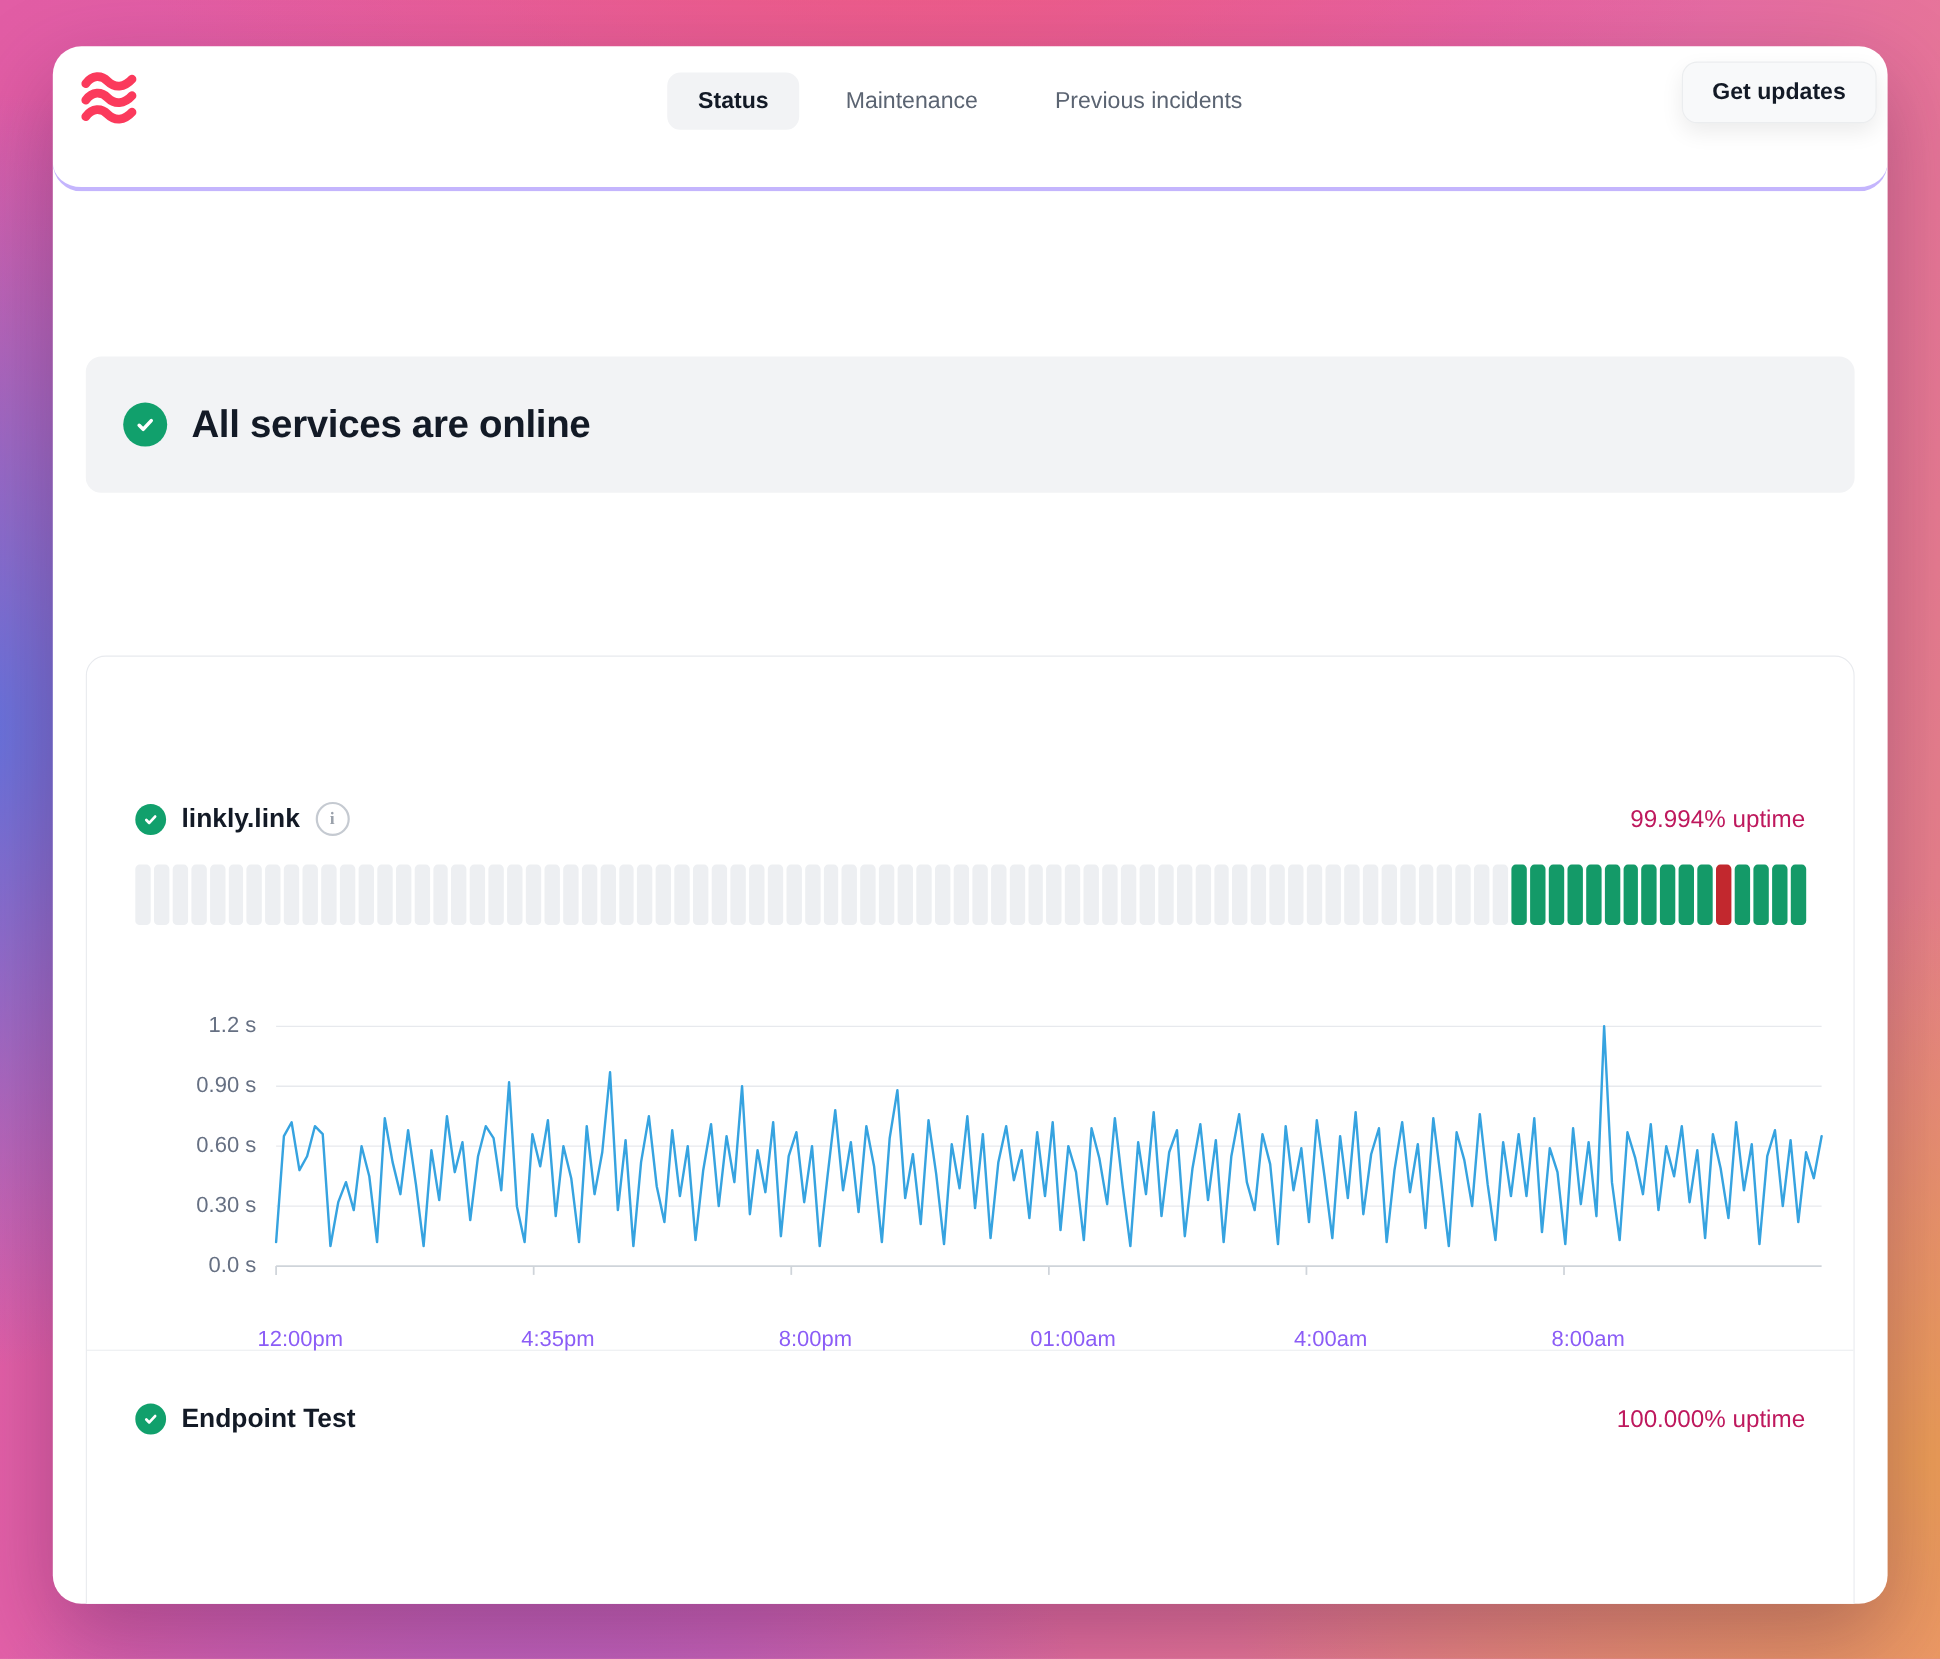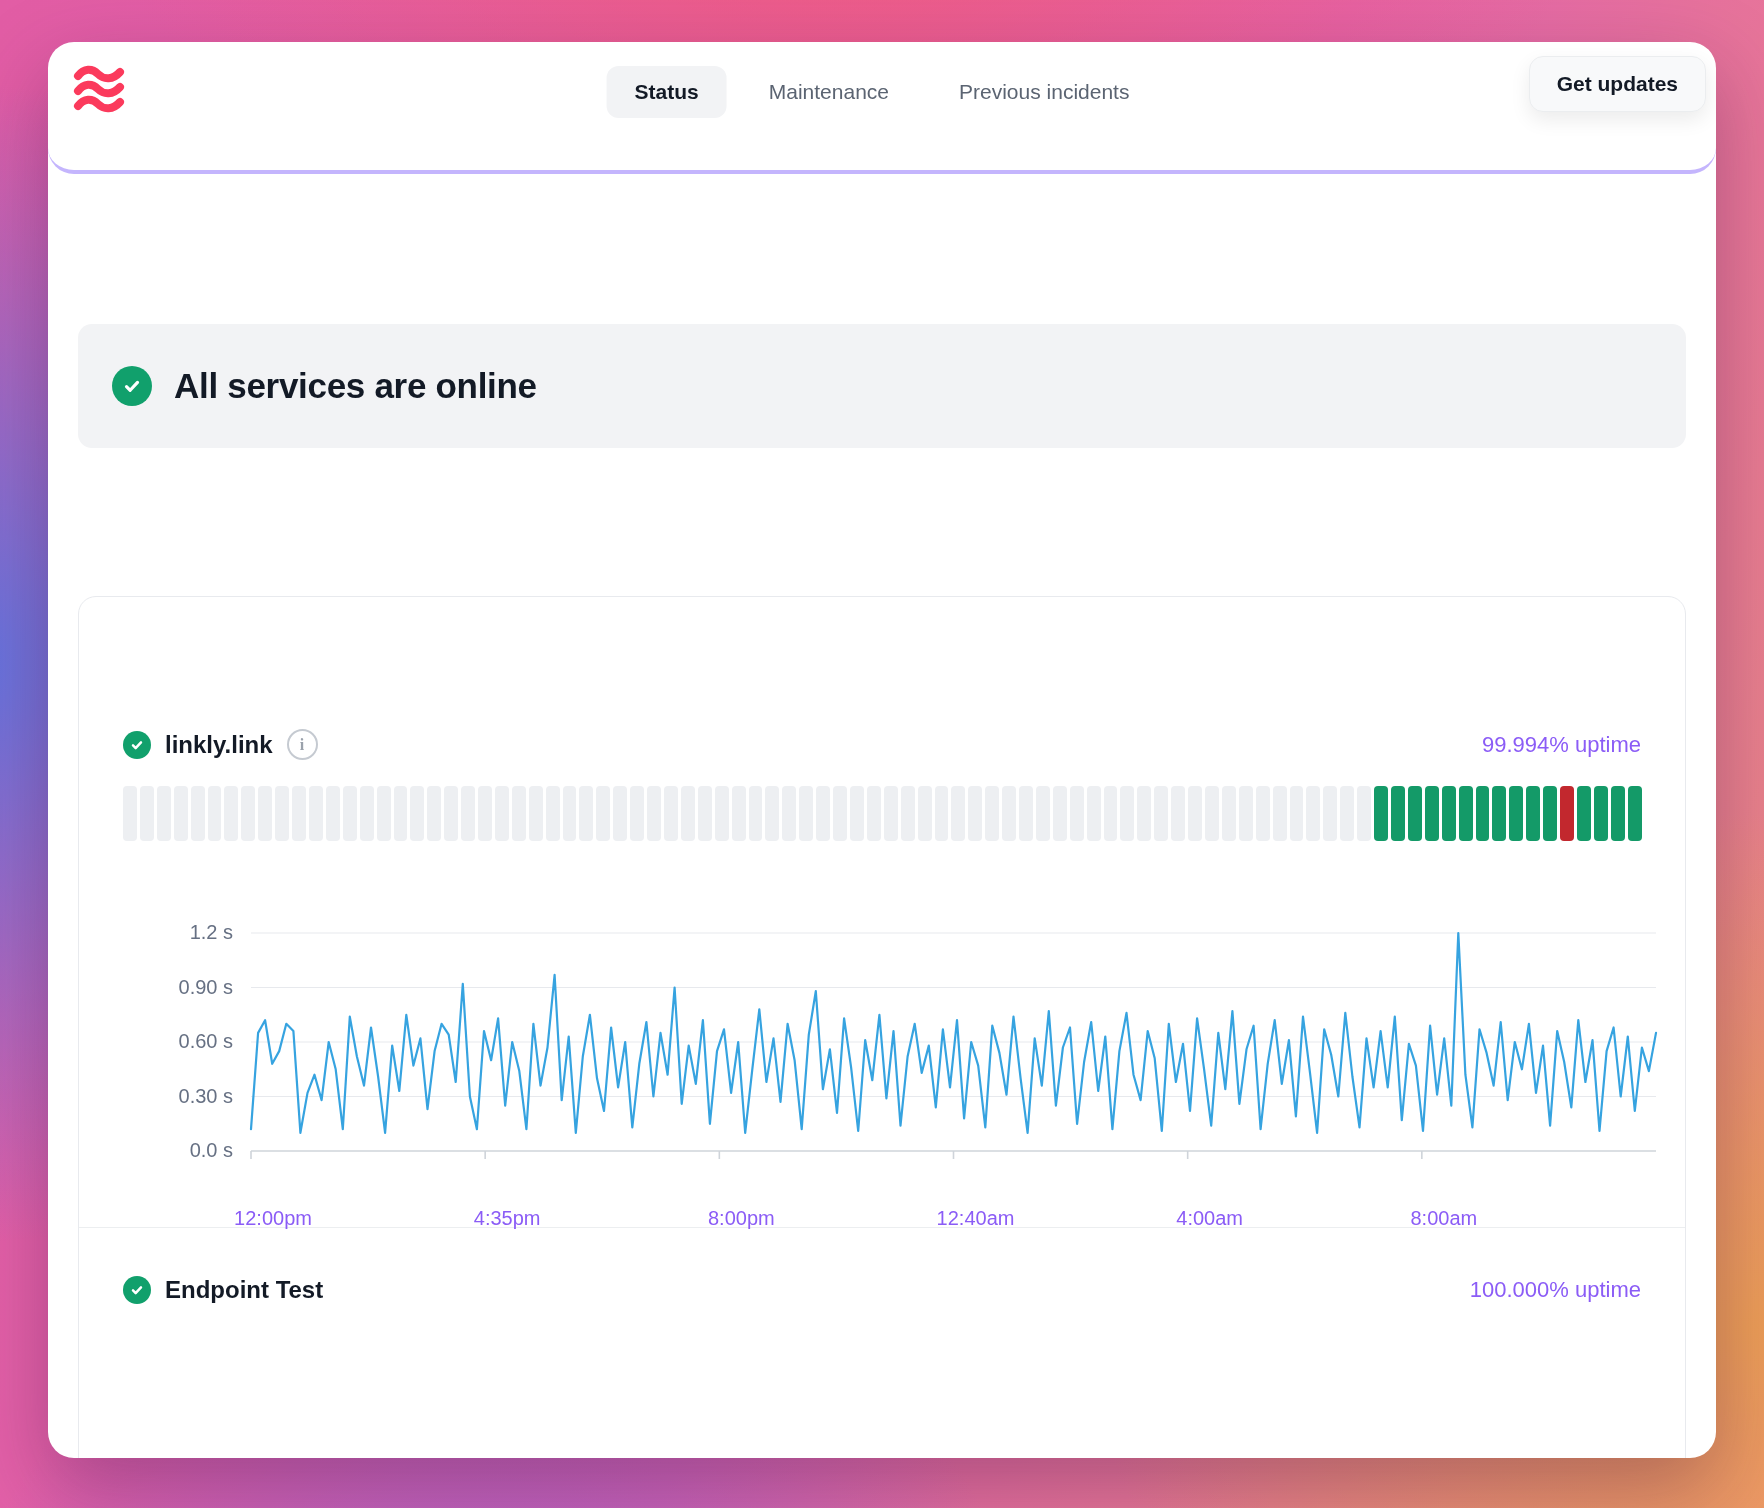--- a/index.html
+++ b/index.html
@@ -70,21 +70,21 @@
   .chev{cursor:pointer;display:flex;}
   
   .monitor-head{display:flex;align-items:center;margin-top:78px;}
   .monitor-head.endpoint{margin-top:48px;}
   .monitor-name{font-size:24px;font-weight:700;color:#131a26;margin-left:14px;}
   .info-icon{
     width:27px;height:27px;border:2px solid #c5cad1;border-radius:50%;margin-left:14px;
     color:#9aa1ab;font-size:16px;font-weight:700;display:flex;align-items:center;justify-content:center;
     cursor:pointer;font-family:"Liberation Serif",serif;
   }
-  .uptime-val{margin-left:auto;font-size:22px;color:#8b5cf6;}
+  .uptime-val{margin-left:auto;font-size:22px;color:#be185d;}
   .bars{display:flex;gap:3px;margin-top:26px;height:55px;}
   .bar{flex:1;border-radius:4px;}
   .bar.gray{background:#edeff2;}
   .bar.green{background:#149a68;}
   .bar.red{background:#c2282e;}
   
   .rt-label{margin-top:62px;font-size:22px;color:#6e7887;}
   .chart{position:relative;height:300px;margin-top:30px;}
   .chart svg{position:absolute;left:128px;top:62px;overflow:visible;}
   .ylabel{position:absolute;width:100px;text-align:right;font-size:20px;color:#667083;}
@@ -231,21 +231,21 @@
 
     <div class="chart" id="rt-chart">
         <div class="ylabel" style="left: 10px; top: 50px;">1.2 s</div>
         <div class="ylabel" style="left: 10px; top: 104.5px;">0.90 s</div>
         <div class="ylabel" style="left: 10px; top: 159px;">0.60 s</div>
         <div class="ylabel" style="left: 10px; top: 213.5px;">0.30 s</div>
         <div class="ylabel" style="left: 10px; top: 268px;">0.0 s</div>
         <div class="xlabel" style="left: 150px;">12:00pm</div>
         <div class="xlabel" style="left: 384.167px;">4:35pm</div>
         <div class="xlabel" style="left: 618.333px;">8:00pm</div>
-        <div class="xlabel" style="left: 852.5px;">12:40am</div>
+        <div class="xlabel" style="left: 852.5px;">01:00am</div>
         <div class="xlabel" style="left: 1086.67px;">4:00am</div>
         <div class="xlabel" style="left: 1320.83px;">8:00am</div>
         <svg width="1405" height="228">
           <line x1="0" x2="1405" y1="0" y2="0" stroke="#e7e9ed" stroke-width="1.2"></line>
           <line x1="0" x2="1405" y1="54.5" y2="54.5" stroke="#e7e9ed" stroke-width="1.2"></line>
           <line x1="0" x2="1405" y1="109" y2="109" stroke="#e7e9ed" stroke-width="1.2"></line>
           <line x1="0" x2="1405" y1="163.5" y2="163.5" stroke="#e7e9ed" stroke-width="1.2"></line>
           <line x1="0" x2="1405" y1="218" y2="218" stroke="#cfd4da" stroke-width="1.6"></line>
           <line x1="0" x2="0" y1="218" y2="226" stroke="#cfd4da" stroke-width="1.6"></line>
           <line x1="234.16666666666666" x2="234.16666666666666" y1="218" y2="226" stroke="#cfd4da" stroke-width="1.6"></line>

